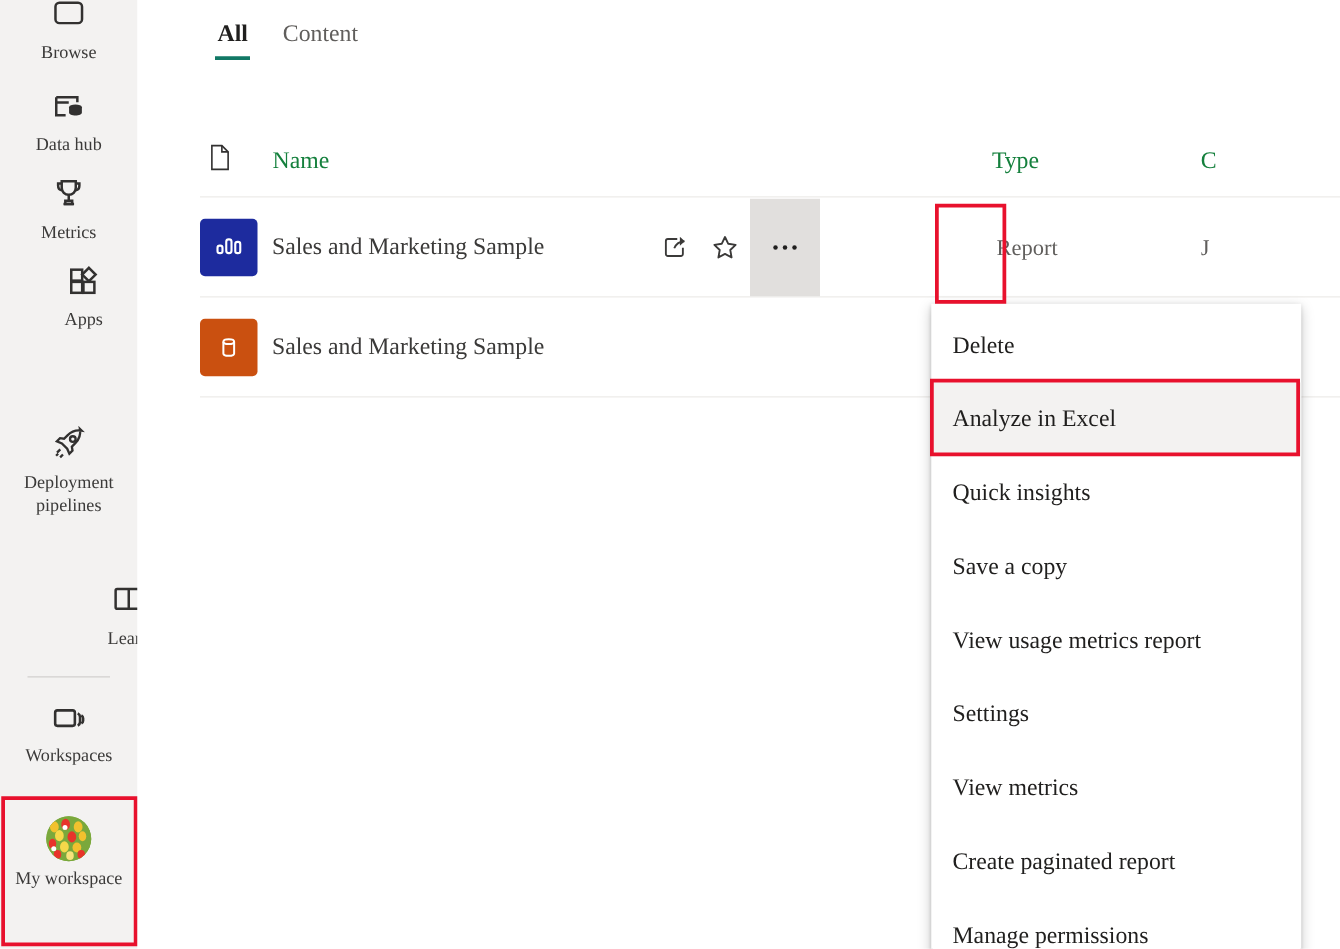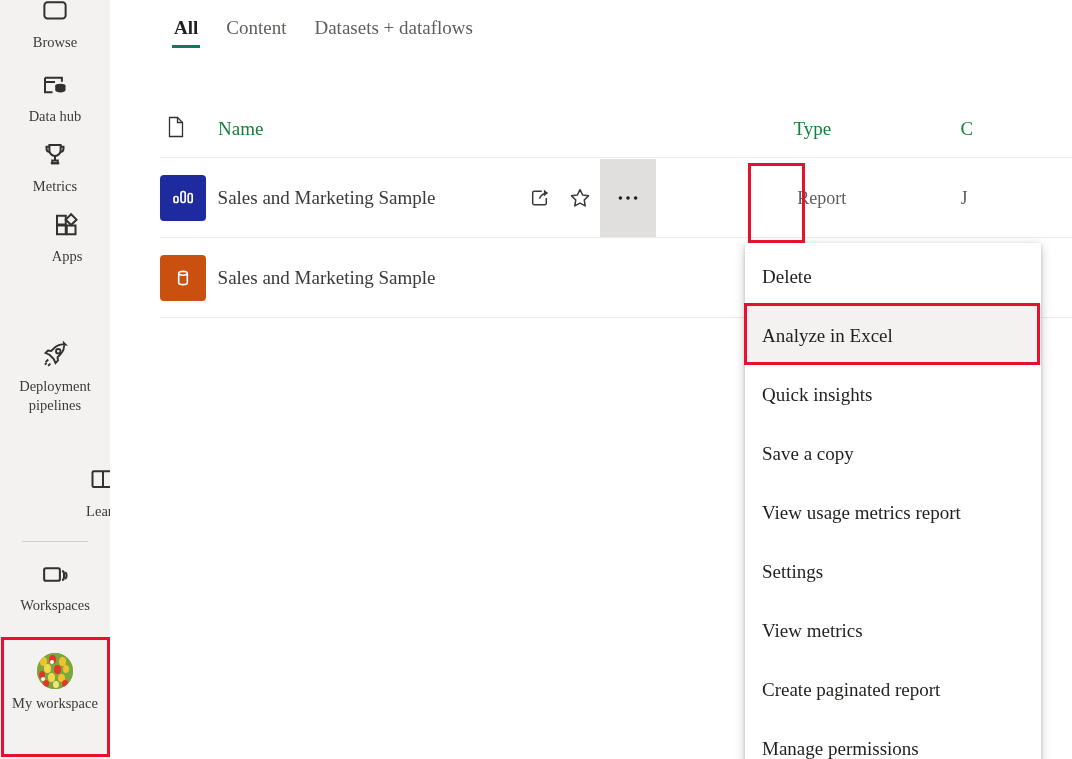--- a/index.html
+++ b/index.html
@@ -334,23 +334,20 @@
   </nav>
 
   <section class="main">
 
     <div class="tabs">
       <div class="tab active">
         <span>All</span>
       </div>
       <div class="tab">
         <span>Content</span>
-      </div>
-      <div class="tab">
-        <span>Datasets + dataflows</span>
       </div>
     </div>
 
     <div class="table">
 
       <div class="t-head">
         <div class="col-icon">
           <span>
             <svg width="20" height="24" viewBox="0 0 20 24" fill="none" stroke="#323130" stroke-width="1.3">
               <path d="M3.5 2.5h8l5 5v14h-13z"></path>

